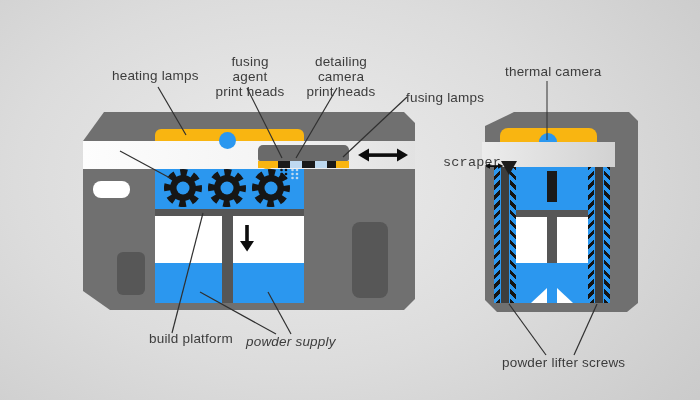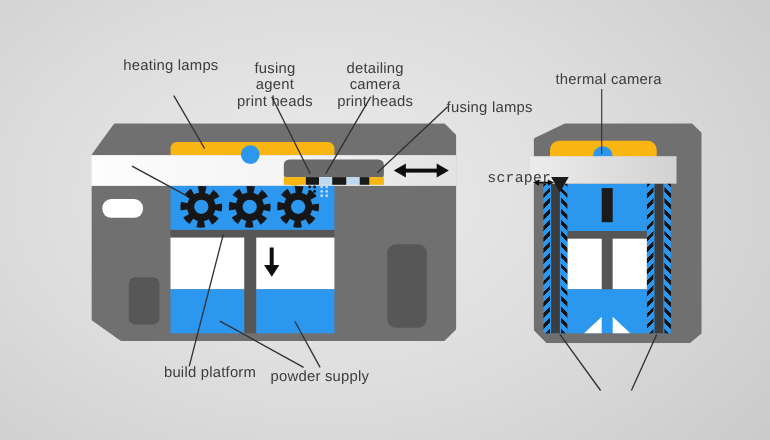--- a/index.html
+++ b/index.html
@@ -123,37 +123,38 @@
     <div class="abs white" style="left:516px;top:217px;width:31px;height:46px;"></div>
     <div class="abs white" style="left:557px;top:217px;width:31px;height:46px;"></div>
     <div class="abs blue" style="left:516px;top:263px;width:72px;height:40px;"></div>
     <div class="abs tri-wl" style="left:531px;top:288px;"></div>
     <div class="abs tri-wr" style="left:557px;top:288px;"></div>
 
     <div class="abs" style="left:482px;top:142px;width:133px;height:25px;background:linear-gradient(90deg,#ececec,#d2d2d2);"></div>
     <div class="abs tri-dn" style="left:501px;top:161px;"></div>
   </div>
 
-  <div class="label" style="left:112px;top:52px;">heating lamps</div>
+  <div class="label" style="left:112px;top:68px;">heating lamps</div>
 
   <div class="label center" style="left:213px;top:54px;width:74px;">
     <span>fusing agent</span><br>
     <span>print heads</span>
   </div>
 
   <div class="label center" style="left:296px;top:54px;width:90px;">
     <span>detailing camera</span><br>
     <span>print heads</span>
   </div>
 
   <div class="label" style="left:406px;top:90px;">fusing lamps</div>
   <div class="label" style="left:505px;top:64px;">thermal camera</div>
   <div class="label" style="left:443px;top:155px;font-family:Liberation Mono, monospace;">scraper</div>
   <div class="label" style="left:110px;top:331px;padding-left:39px;">build platform</div>
-  <div class="label" style="left:246px;top:334px;">powder supply</div>
+  <div class="label" style="left:246px;top:334px;font-style:italic;">powder supply</div>
+  <div class="label" style="left:502px;top:355px;">powder lifter screws</div>
 
   <svg id="overlay">
     <g stroke="#303030" stroke-width="1.2">
       <line x1="158" y1="87" x2="186" y2="135"></line>
       <line x1="247" y1="88" x2="282" y2="158"></line>
       <line x1="337" y1="88" x2="296" y2="158"></line>
       <line x1="407" y1="97" x2="343" y2="157"></line>
       <line x1="547" y1="81" x2="547" y2="140" stroke-width="1"></line>
       <line x1="120" y1="151" x2="170" y2="178"></line>
       <line x1="203" y1="213" x2="172" y2="333"></line>

